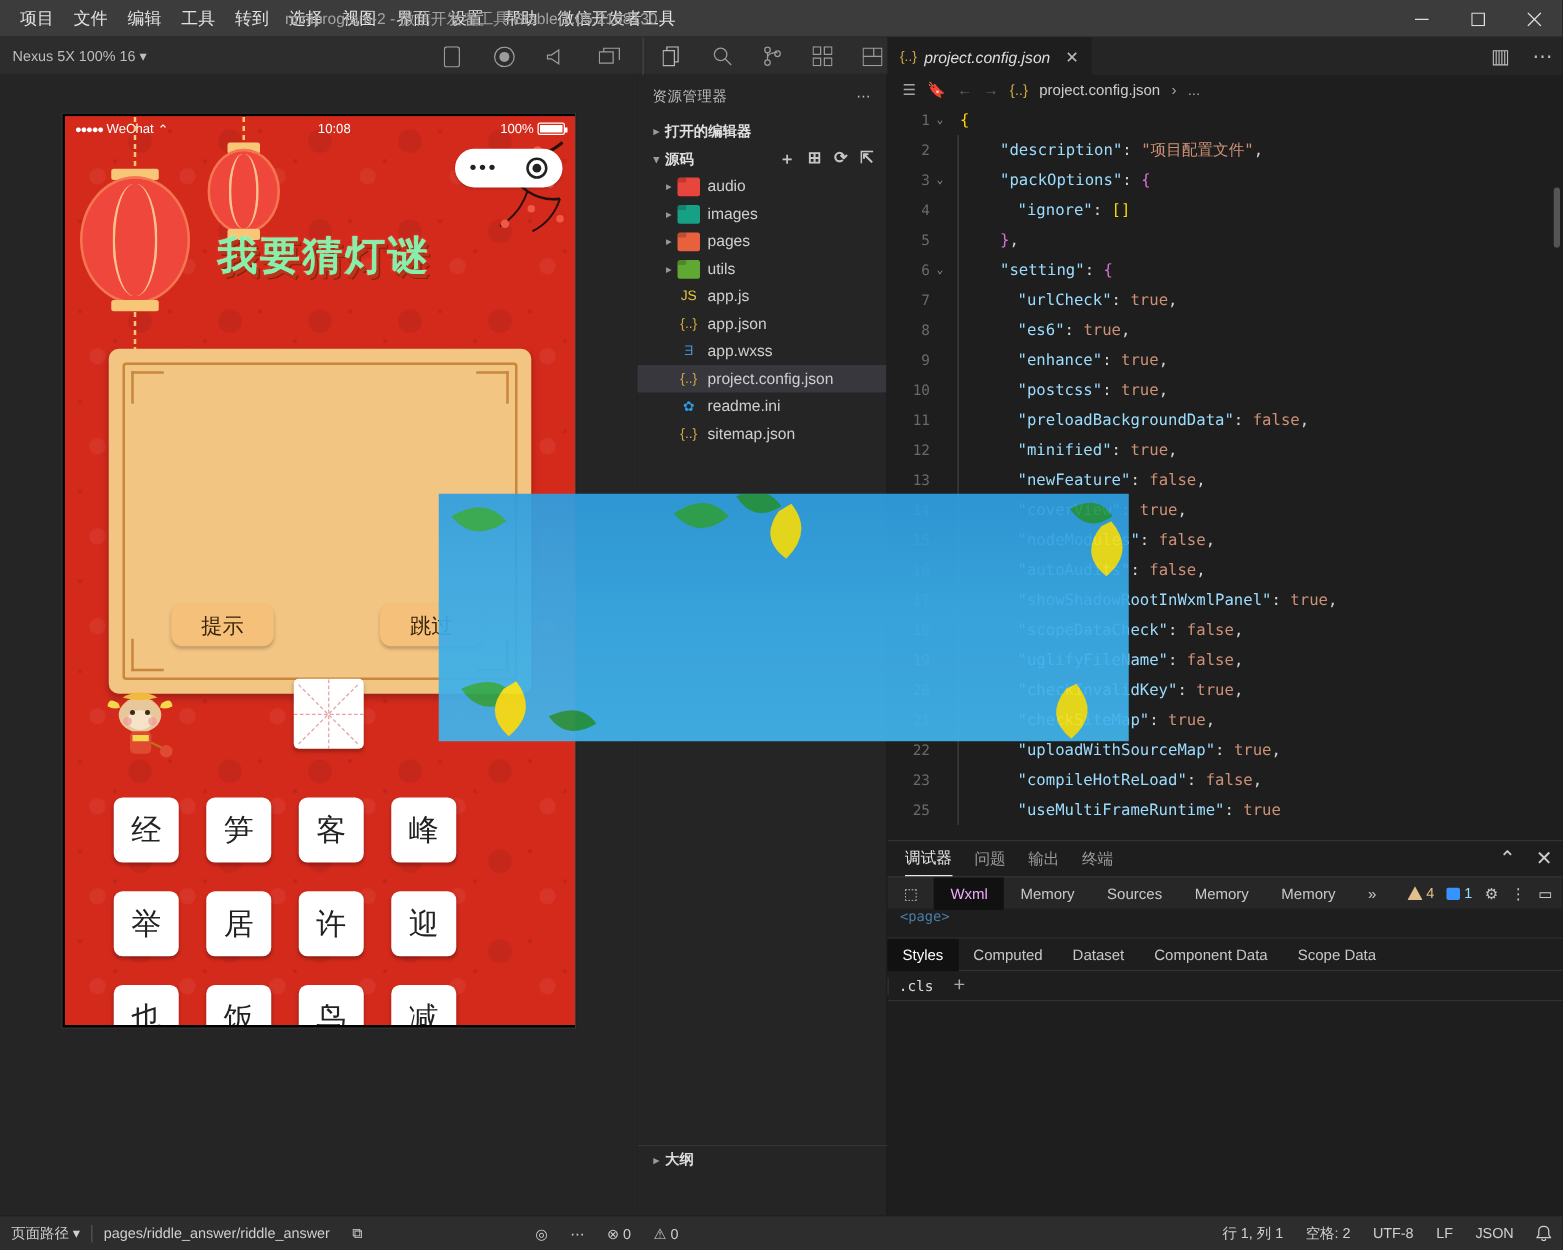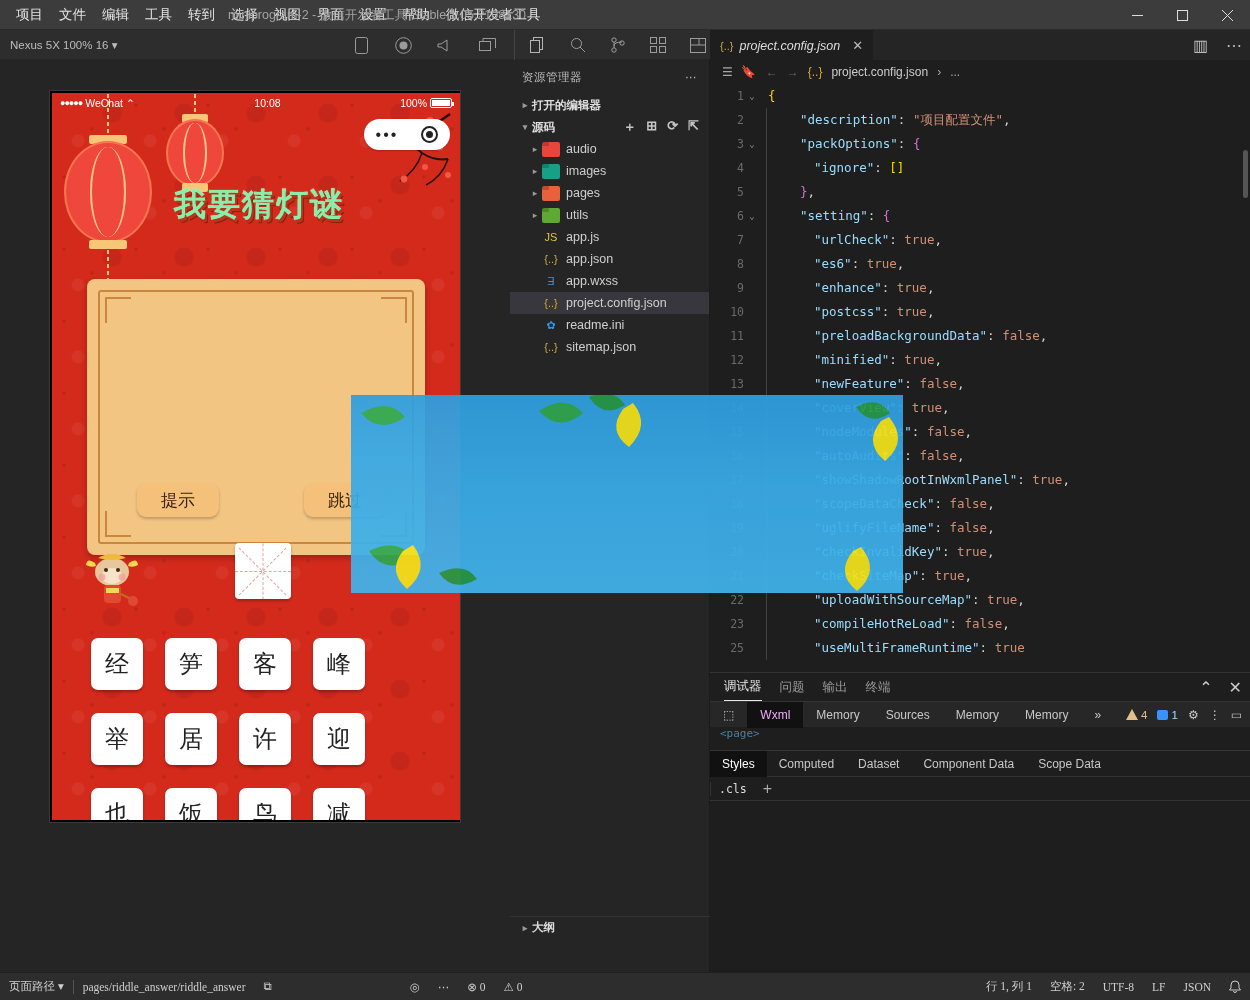--- a/index.html
+++ b/index.html
@@ -236,21 +236,21 @@
   .st-tab{padding:0 12px;height:26px;display:flex;align-items:center;}
   .st-tab.on{background:#111;color:#fff;}
   .filterbar{height:24px;background:#1e1e1e;display:flex;align-items:center;border-bottom:1px solid #333;}
   .filterbar input{flex:1;background:transparent;border:none;outline:none;color:#ccc;font-size:12px;padding-left:12px;}
   .filterbar .cls{font-size:11.5px;color:#ddd;font-family:"DejaVu Sans Mono",monospace;padding:0 8px;border-left:1px solid #333;}
   .filterbar .plus{padding:0 8px;color:#aaa;}
 
   
   .statusbar{position:absolute;left:0;bottom:0;width:1250px;height:28px;background:#2d2d2d;
              display:flex;align-items:center;font-size:11.5px;color:#cfcfcf;border-top:1px solid #1f1f1f;}
-  .sb-item{display:flex;align-items:center;gap:5px;padding:0 9px;height:28px;font-family:Liberation Serif, serif;}
+  .sb-item{display:flex;align-items:center;gap:5px;padding:0 9px;height:28px;}
   .sb-sep{width:1px;height:14px;background:#555;}
   .sb-spacer{flex:1;}
 </style>
 </head>
 <body>
 
 <div id="app">
 
   <div class="titlebar">
     <div class="menu" id="menubar">

